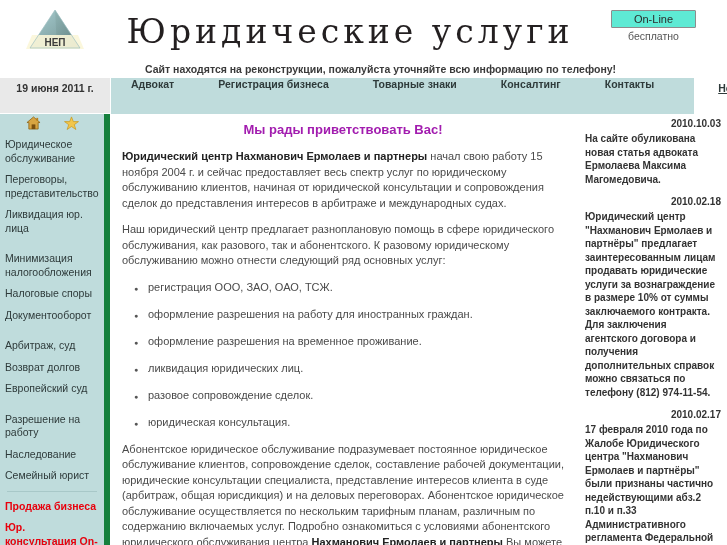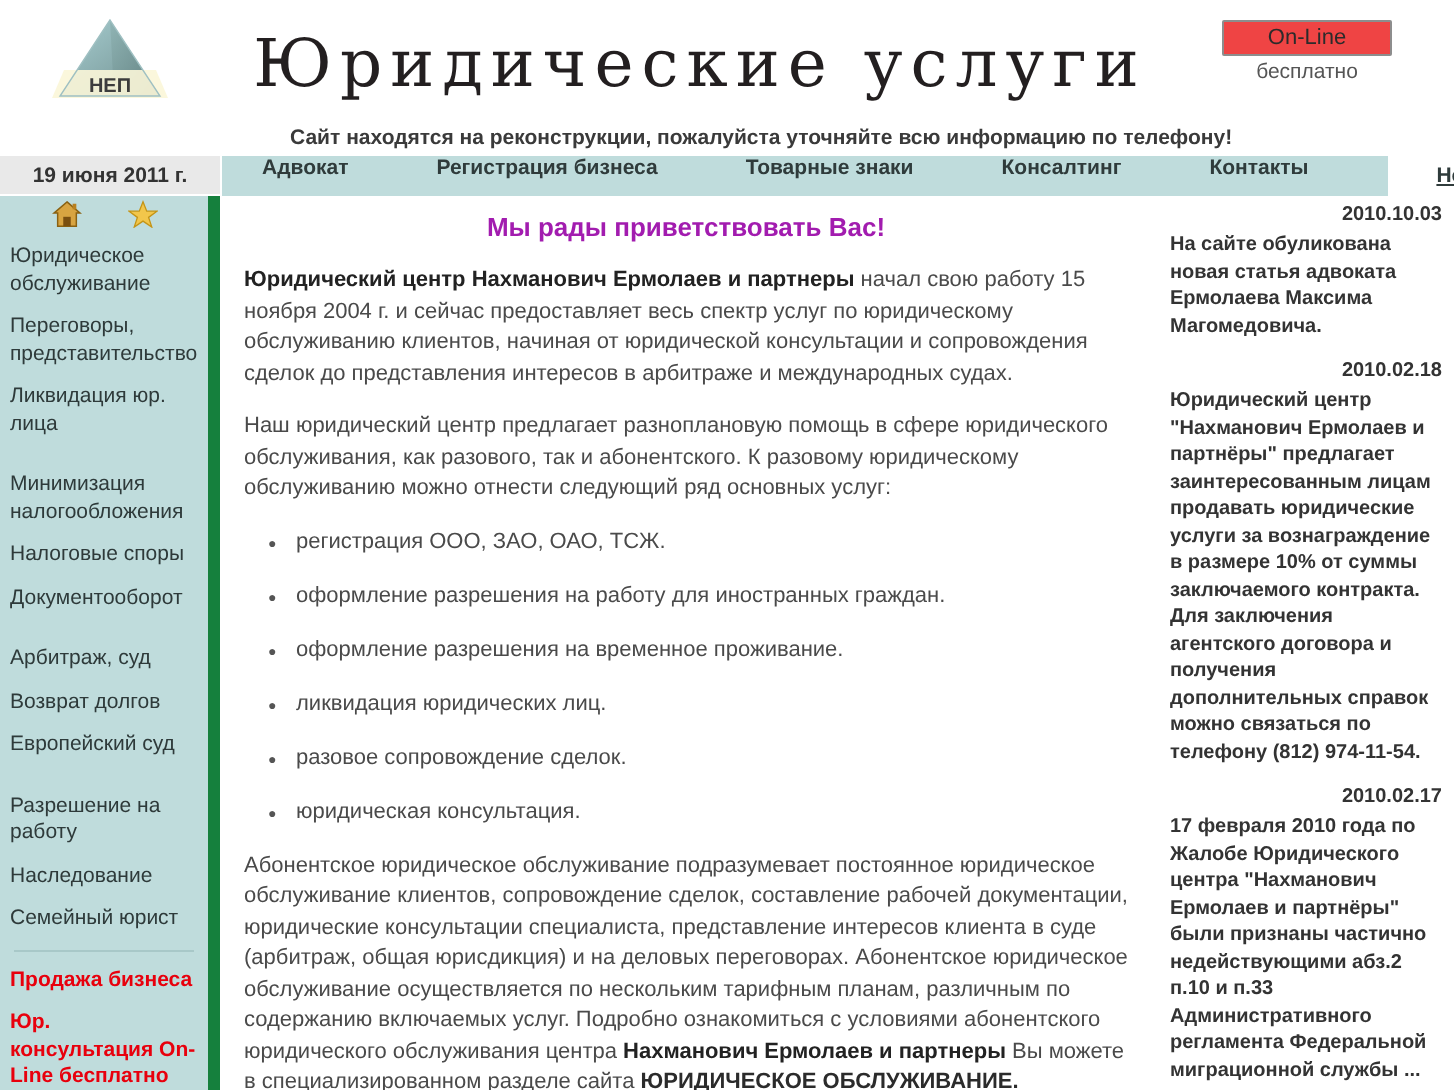--- a/index.html
+++ b/index.html
@@ -71,21 +71,21 @@
   .hr-line1 {
     font-size: 10.5px;
     color: #555555;
     letter-spacing: 0.2px;
   }
   .online-btn {
     display: inline-block;
     margin: 4px auto 2px auto;
     padding: 2px 22px;
     border: 1px solid #8d8d8d;
-    background: #ef4444;
+    background: #5eead4;
     color: #2b2b2b;
     font-size: 11px;
     border-radius: 1px;
     cursor: pointer;
   }
   .hr-line3 {
     font-size: 10.5px;
     color: #555555;
   }
 
@@ -105,21 +105,21 @@
     font-weight: bold;
     color: #3a3a3a;
     padding-left: 35px;
     line-height: 14px;
     white-space: nowrap;
   }
 
   
   .navrow {
     display: flex;
-    height: 20px;
+    height: 36px;
     align-items: stretch;
   }
   .nav-left-date {
     flex: 0 0 110px;
     background: #e9e9e9;
     text-align: center;
     font-size: 10.5px;
     font-weight: bold;
     color: #333333;
     line-height: 20px;

